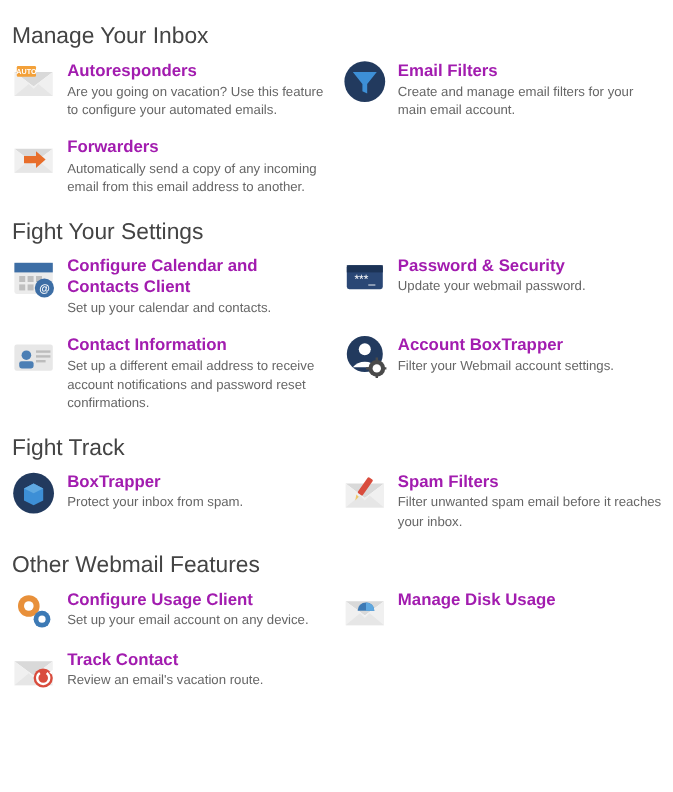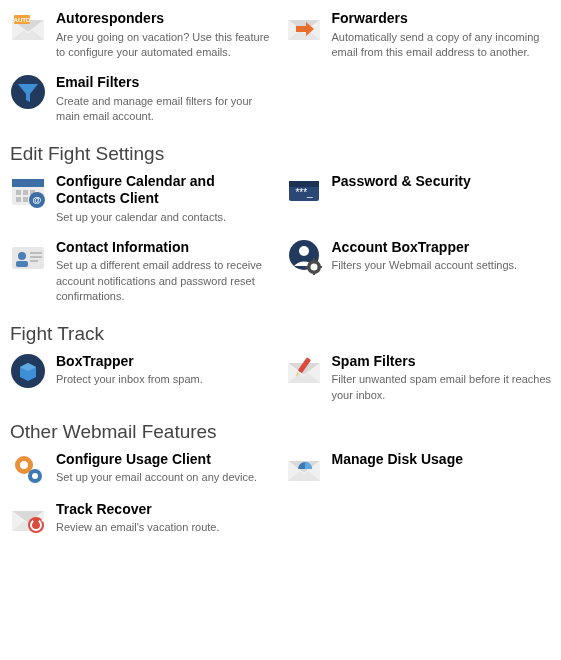--- a/index.html
+++ b/index.html
@@ -33,37 +33,38 @@
     flex: 0 0 36px;
     width: 36px;
     height: 36px;
     display: flex;
     align-items: center;
     justify-content: center;
   }
   .icon-box svg { width: 36px; height: 36px; }
   .item-body { flex: 1; min-width: 0; }
   .item-title {
-    color: #000000;
+    color: #a21caf;
     font-weight: 600;
     font-size: 14px;
     line-height: 1.25;
     margin-bottom: 2px;
     cursor: pointer;
   }
   .item-desc {
     color: #666;
     font-size: 11px;
     line-height: 1.4;
   }
 </style>
 </head>
 <body>
 
 <div class="section">
+  <div class="section-title">Manage Your Inbox</div>
   <div class="grid">
 
     <div class="item">
       <div class="icon-box">
         <svg viewBox="0 0 36 36">
             <polygon points="2,10 18,22 34,10" fill="#d9d9d9"></polygon>
             <polygon points="2,10 2,30 34,30 34,10 18,22" fill="#f0f0f0"></polygon>
             <polygon points="2,30 14,20 18,24 22,20 34,30" fill="#e6e6e6"></polygon>
             <rect x="4" y="5" width="16" height="9" rx="1" fill="#f3a13a"></rect>
             <text x="12" y="12" font-size="6" text-anchor="middle" fill="#fff" font-weight="bold">AUTO</text>
@@ -71,50 +72,50 @@
       </div>
       <div class="item-body">
         <div class="item-title">Autoresponders</div>
         <div class="item-desc">Are you going on vacation? Use this feature to configure your automated emails.</div>
       </div>
     </div>
 
     <div class="item">
       <div class="icon-box">
         <svg viewBox="0 0 36 36">
+            <circle cx="18" cy="18" r="17" fill="#223a5e"></circle>
+            <polygon points="8,10 28,10 20,20 20,28 16,26 16,20" fill="#3d8fd6"></polygon>
+          </svg>
+      </div>
+      <div class="item-body">
+        <div class="item-title">Email Filters</div>
+        <div class="item-desc">Create and manage email filters for your main email account.</div>
+      </div>
+    </div>
+
+    <div class="item">
+      <div class="icon-box">
+        <svg viewBox="0 0 36 36">
             <polygon points="2,10 18,22 34,10" fill="#d9d9d9"></polygon>
             <polygon points="2,10 2,30 34,30 34,10 18,22" fill="#f0f0f0"></polygon>
             <polygon points="2,30 14,20 18,24 22,20 34,30" fill="#e6e6e6"></polygon>
             <polygon points="10,16 20,16 20,12 28,19 20,26 20,22 10,22" fill="#e86e2b"></polygon>
           </svg>
       </div>
       <div class="item-body">
         <div class="item-title">Forwarders</div>
         <div class="item-desc">Automatically send a copy of any incoming email from this email address to another.</div>
       </div>
     </div>
 
-    <div class="item">
-      <div class="icon-box">
-        <svg viewBox="0 0 36 36">
-            <circle cx="18" cy="18" r="17" fill="#223a5e"></circle>
-            <polygon points="8,10 28,10 20,20 20,28 16,26 16,20" fill="#3d8fd6"></polygon>
-          </svg>
-      </div>
-      <div class="item-body">
-        <div class="item-title">Email Filters</div>
-        <div class="item-desc">Create and manage email filters for your main email account.</div>
-      </div>
-    </div>
-
-  </div>
-</div>
-
-<div class="section">
-  <div class="section-title">Edit Fight Settings</div>
+  </div>
+</div>
+
+<div class="section">
+  <div class="section-title">Fight Your Settings</div>
   <div class="grid">
 
     <div class="item">
       <div class="icon-box">
         <svg viewBox="0 0 36 36">
             <rect x="2" y="6" width="32" height="26" rx="2" fill="#ececec"></rect>
             <rect x="2" y="6" width="32" height="8" fill="#3d6ea5"></rect>
             <rect x="6" y="17" width="5" height="5" fill="#bfbfbf"></rect>
             <rect x="13" y="17" width="5" height="5" fill="#bfbfbf"></rect>
             <rect x="20" y="17" width="5" height="5" fill="#bfbfbf"></rect>
@@ -133,20 +134,21 @@
     <div class="item">
       <div class="icon-box">
         <svg viewBox="0 0 36 36">
             <rect x="3" y="8" width="30" height="20" rx="2" fill="#2a4775"></rect>
             <rect x="3" y="8" width="30" height="6" fill="#1c3356"></rect>
             <text x="18" y="23" font-size="10" text-anchor="middle" fill="#fff">***_</text>
           </svg>
       </div>
       <div class="item-body">
         <div class="item-title">Password &amp; Security</div>
+        <div class="item-desc">Update your webmail password.</div>
       </div>
     </div>
 
     <div class="item">
       <div class="icon-box">
         <svg viewBox="0 0 36 36">
             <rect x="2" y="8" width="32" height="22" rx="2" fill="#e7e7e7"></rect>
             <circle cx="12" cy="17" r="4" fill="#4c7fb5"></circle>
             <rect x="6" y="22" width="12" height="6" rx="2" fill="#4c7fb5"></rect>
             <rect x="20" y="13" width="12" height="2" fill="#bcbcbc"></rect>
@@ -171,21 +173,21 @@
             <g stroke="#4a4a4a" stroke-width="2">
               <line x1="28" y1="19" x2="28" y2="22"></line>
               <line x1="28" y1="34" x2="28" y2="37"></line>
               <line x1="19" y1="28" x2="22" y2="28"></line>
               <line x1="34" y1="28" x2="37" y2="28"></line>
             </g>
           </svg>
       </div>
       <div class="item-body">
         <div class="item-title">Account BoxTrapper</div>
-        <div class="item-desc">Filters your Webmail account settings.</div>
+        <div class="item-desc">Filter your Webmail account settings.</div>
       </div>
     </div>
 
   </div>
 </div>
 
 <div class="section">
   <div class="section-title">Fight Track</div>
   <div class="grid">
 
@@ -261,19 +263,19 @@
         <svg viewBox="0 0 36 36">
             <polygon points="2,10 18,22 34,10" fill="#d9d9d9"></polygon>
             <polygon points="2,10 2,30 34,30 34,10 18,22" fill="#f0f0f0"></polygon>
             <polygon points="2,30 14,20 18,24 22,20 34,30" fill="#e6e6e6"></polygon>
             <circle cx="26" cy="24" r="8" fill="#d94c3d"></circle>
             <circle cx="26" cy="24" r="5" fill="none" stroke="#fff" stroke-width="2" stroke-dasharray="20 6"></circle>
             <polygon points="31,19 33,21 35,17" fill="#fff"></polygon>
           </svg>
       </div>
       <div class="item-body">
-        <div class="item-title">Track Recover</div>
+        <div class="item-title">Track Contact</div>
         <div class="item-desc">Review an email's vacation route.</div>
       </div>
     </div>
 
   </div>
 </div>
 
 </body></html>

